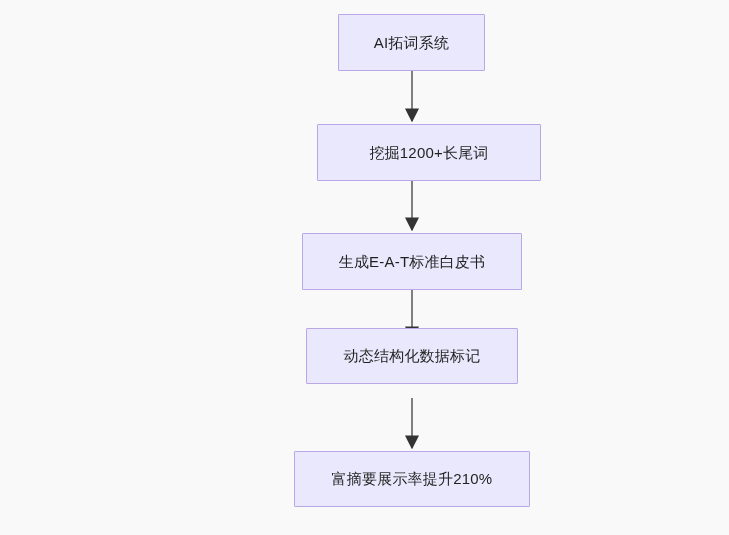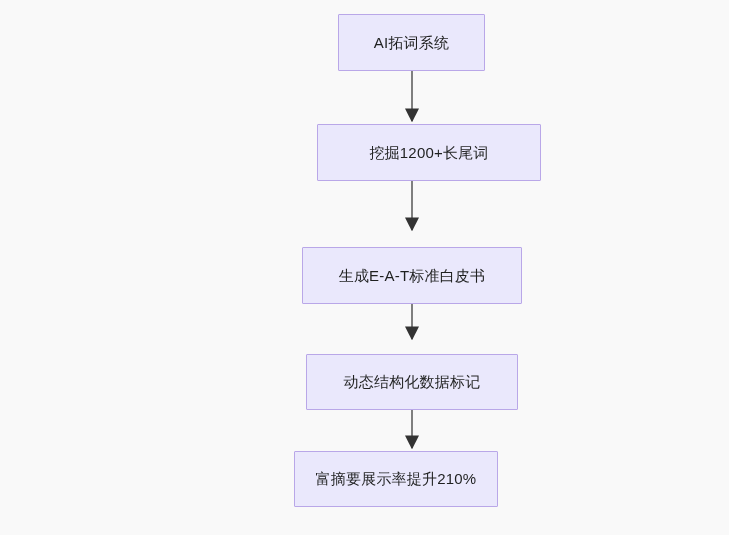--- a/index.html
+++ b/index.html
@@ -43,23 +43,23 @@
     letter-spacing: 0.2px;
     white-space: nowrap;
   }
   .node-label {
     display: block;
     padding: 0 4px;
   }
   
   #node-0 { left: 297px; top: 14px;  width: 147px; height: 57px; }
   #node-1 { left: 276px; top: 124px; width: 224px; height: 57px; }
-  #node-2 { left: 261px; top: 247px; width: 220px; height: 57px; }
-  #node-3 { left: 265px; top: 354px; width: 212px; height: 56px; }
-  #node-4 { left: 253px; top: 451px; width: 204px; height: 56px; }
+  #node-2 { left: 261px; top: 233px; width: 220px; height: 57px; }
+  #node-3 { left: 265px; top: 328px; width: 212px; height: 56px; }
+  #node-4 { left: 253px; top: 451px; width: 236px; height: 56px; }
 </style>
 </head>
 <body>
 
 <div id="flowchart-canvas">
 
   <svg class="edge-layer" width="729" height="535" viewBox="0 0 729 535" xmlns="http://www.w3.org/2000/svg">
     <defs>
       <marker id="arrowhead" viewBox="0 0 10 10" refX="9" refY="5" markerWidth="7" markerHeight="7" orient="auto-start-reverse">
         <path d="M 0 0 L 10 5 L 0 10 z" fill="#333333"></path>

